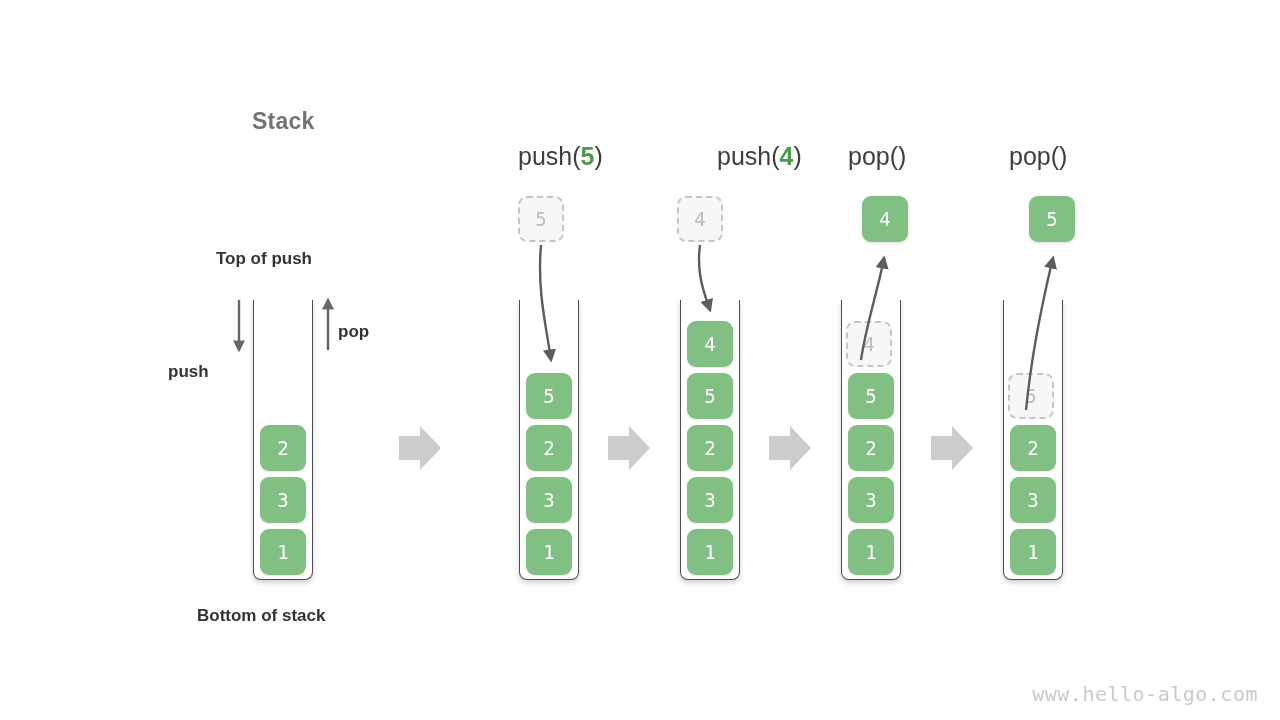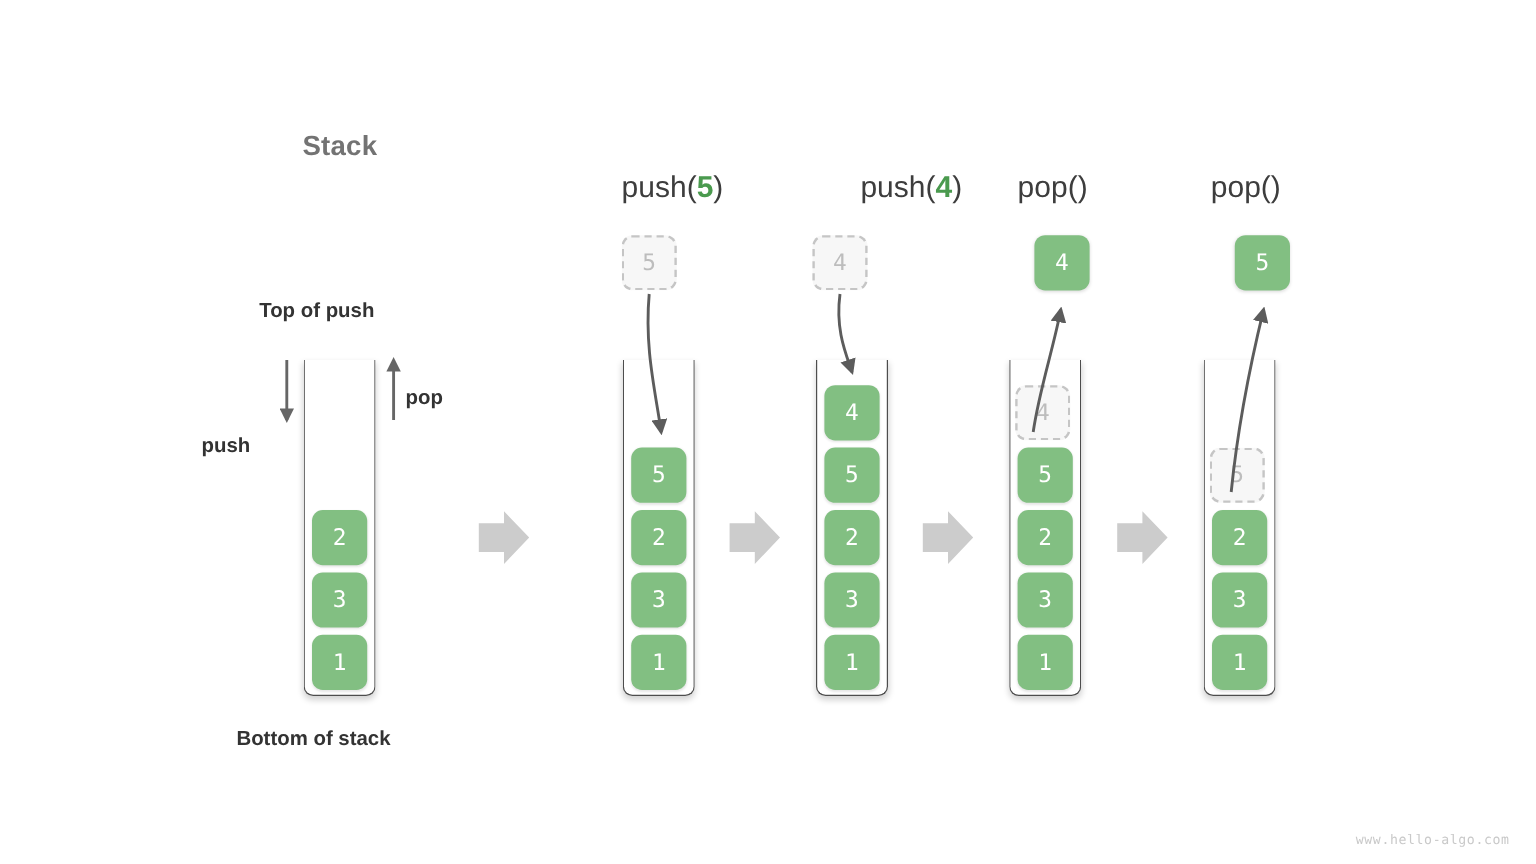--- a/index.html
+++ b/index.html
@@ -68,21 +68,21 @@
     color: #bdbdbd;
     border: 2px dashed #c5c5c5;
     box-shadow: none;
   }
   .cell.floating { box-shadow: 0 1px 3px rgba(0,0,0,0.14); }
 
   .watermark {
     position: absolute;
     right: 22px; bottom: 14px;
     font-family: "DejaVu Sans Mono", "Liberation Mono", monospace;
-    font-size: 11px;
+    font-size: 20px;
     color: #c9c9c9;
     letter-spacing: 0.5px;
   }
 
   svg.overlay {
     position: absolute; left: 0; top: 0;
     width: 1280px; height: 720px;
     pointer-events: none;
   }
 </style>

